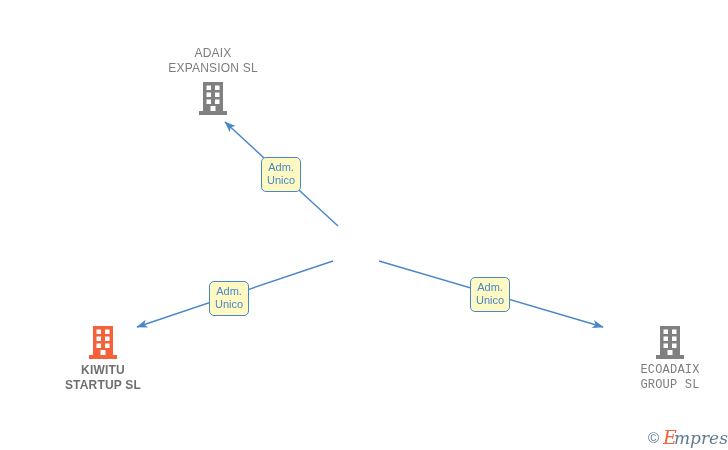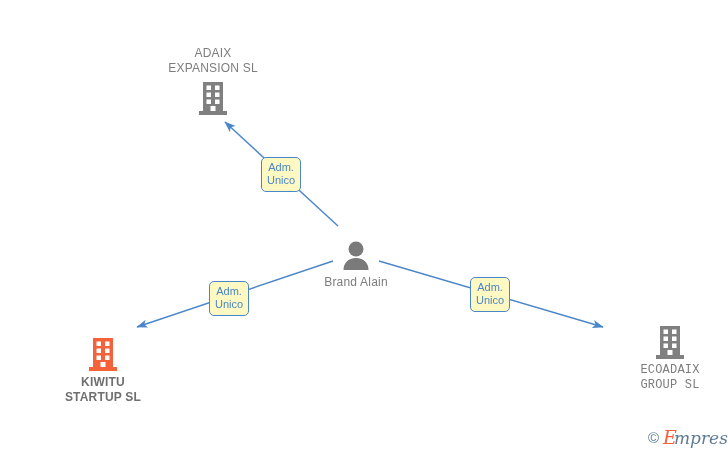--- a/index.html
+++ b/index.html
@@ -123,21 +123,21 @@
       <rect x="8.5" y="5.5" width="4.5" height="4.5" fill="#ffffff"></rect>
       <rect x="17" y="5.5" width="4.5" height="4.5" fill="#ffffff"></rect>
       <rect x="8.5" y="12.5" width="4.5" height="4.5" fill="#ffffff"></rect>
       <rect x="17" y="12.5" width="4.5" height="4.5" fill="#ffffff"></rect>
       <rect x="8.5" y="19.5" width="4.5" height="4.5" fill="#ffffff"></rect>
       <rect x="17" y="19.5" width="4.5" height="4.5" fill="#ffffff"></rect>
       <rect x="12.5" y="26" width="5" height="5" fill="#ffffff"></rect>
     </svg>
   </div>
 
-  <div class="node icon-above" style="left:103px; top:336px;">
+  <div class="node icon-above" style="left:103px; top:324px;">
     <svg class="node-icon" width="30" height="36" viewBox="0 0 30 36" xmlns="http://www.w3.org/2000/svg">
       <rect x="5" y="2" width="20" height="29" fill="#f4623a"></rect>
       <rect x="1" y="31" width="28" height="4" fill="#f4623a"></rect>
       <rect x="8.5" y="5.5" width="4.5" height="4.5" fill="#ffffff"></rect>
       <rect x="17" y="5.5" width="4.5" height="4.5" fill="#ffffff"></rect>
       <rect x="8.5" y="12.5" width="4.5" height="4.5" fill="#ffffff"></rect>
       <rect x="17" y="12.5" width="4.5" height="4.5" fill="#ffffff"></rect>
       <rect x="8.5" y="19.5" width="4.5" height="4.5" fill="#ffffff"></rect>
       <rect x="17" y="19.5" width="4.5" height="4.5" fill="#ffffff"></rect>
       <rect x="12.5" y="26" width="5" height="5" fill="#ffffff"></rect>
@@ -155,27 +155,20 @@
       <rect x="8.5" y="12.5" width="4.5" height="4.5" fill="#ffffff"></rect>
       <rect x="17" y="12.5" width="4.5" height="4.5" fill="#ffffff"></rect>
       <rect x="8.5" y="19.5" width="4.5" height="4.5" fill="#ffffff"></rect>
       <rect x="17" y="19.5" width="4.5" height="4.5" fill="#ffffff"></rect>
       <rect x="12.5" y="26" width="5" height="5" fill="#ffffff"></rect>
     </svg>
     <div class="node-label">ECOADAIX
 GROUP  SL</div>
   </div>
 
-  <div class="node icon-above" style="left:356px; top:240px;">
-    <svg class="node-icon" width="30" height="32" viewBox="0 0 30 32" xmlns="http://www.w3.org/2000/svg">
-      <circle cx="15" cy="9" r="7.5" fill="#7a7a7a"></circle>
-      <path d="M15 18 C7 18 2.5 23 2.5 30 L27.5 30 C27.5 23 23 18 15 18 Z" fill="#7a7a7a"></path>
-    </svg>
-    <div class="node-label">Brand Alain</div>
-  </div>
 
   <div class="edge-label" style="left:261px; top:157px;">Adm.
 Unico</div>
 
   <div class="edge-label" style="left:209px; top:281px;">Adm.
 Unico</div>
 
   <div class="edge-label" style="left:470px; top:277px;">Adm.
 Unico</div>
 

